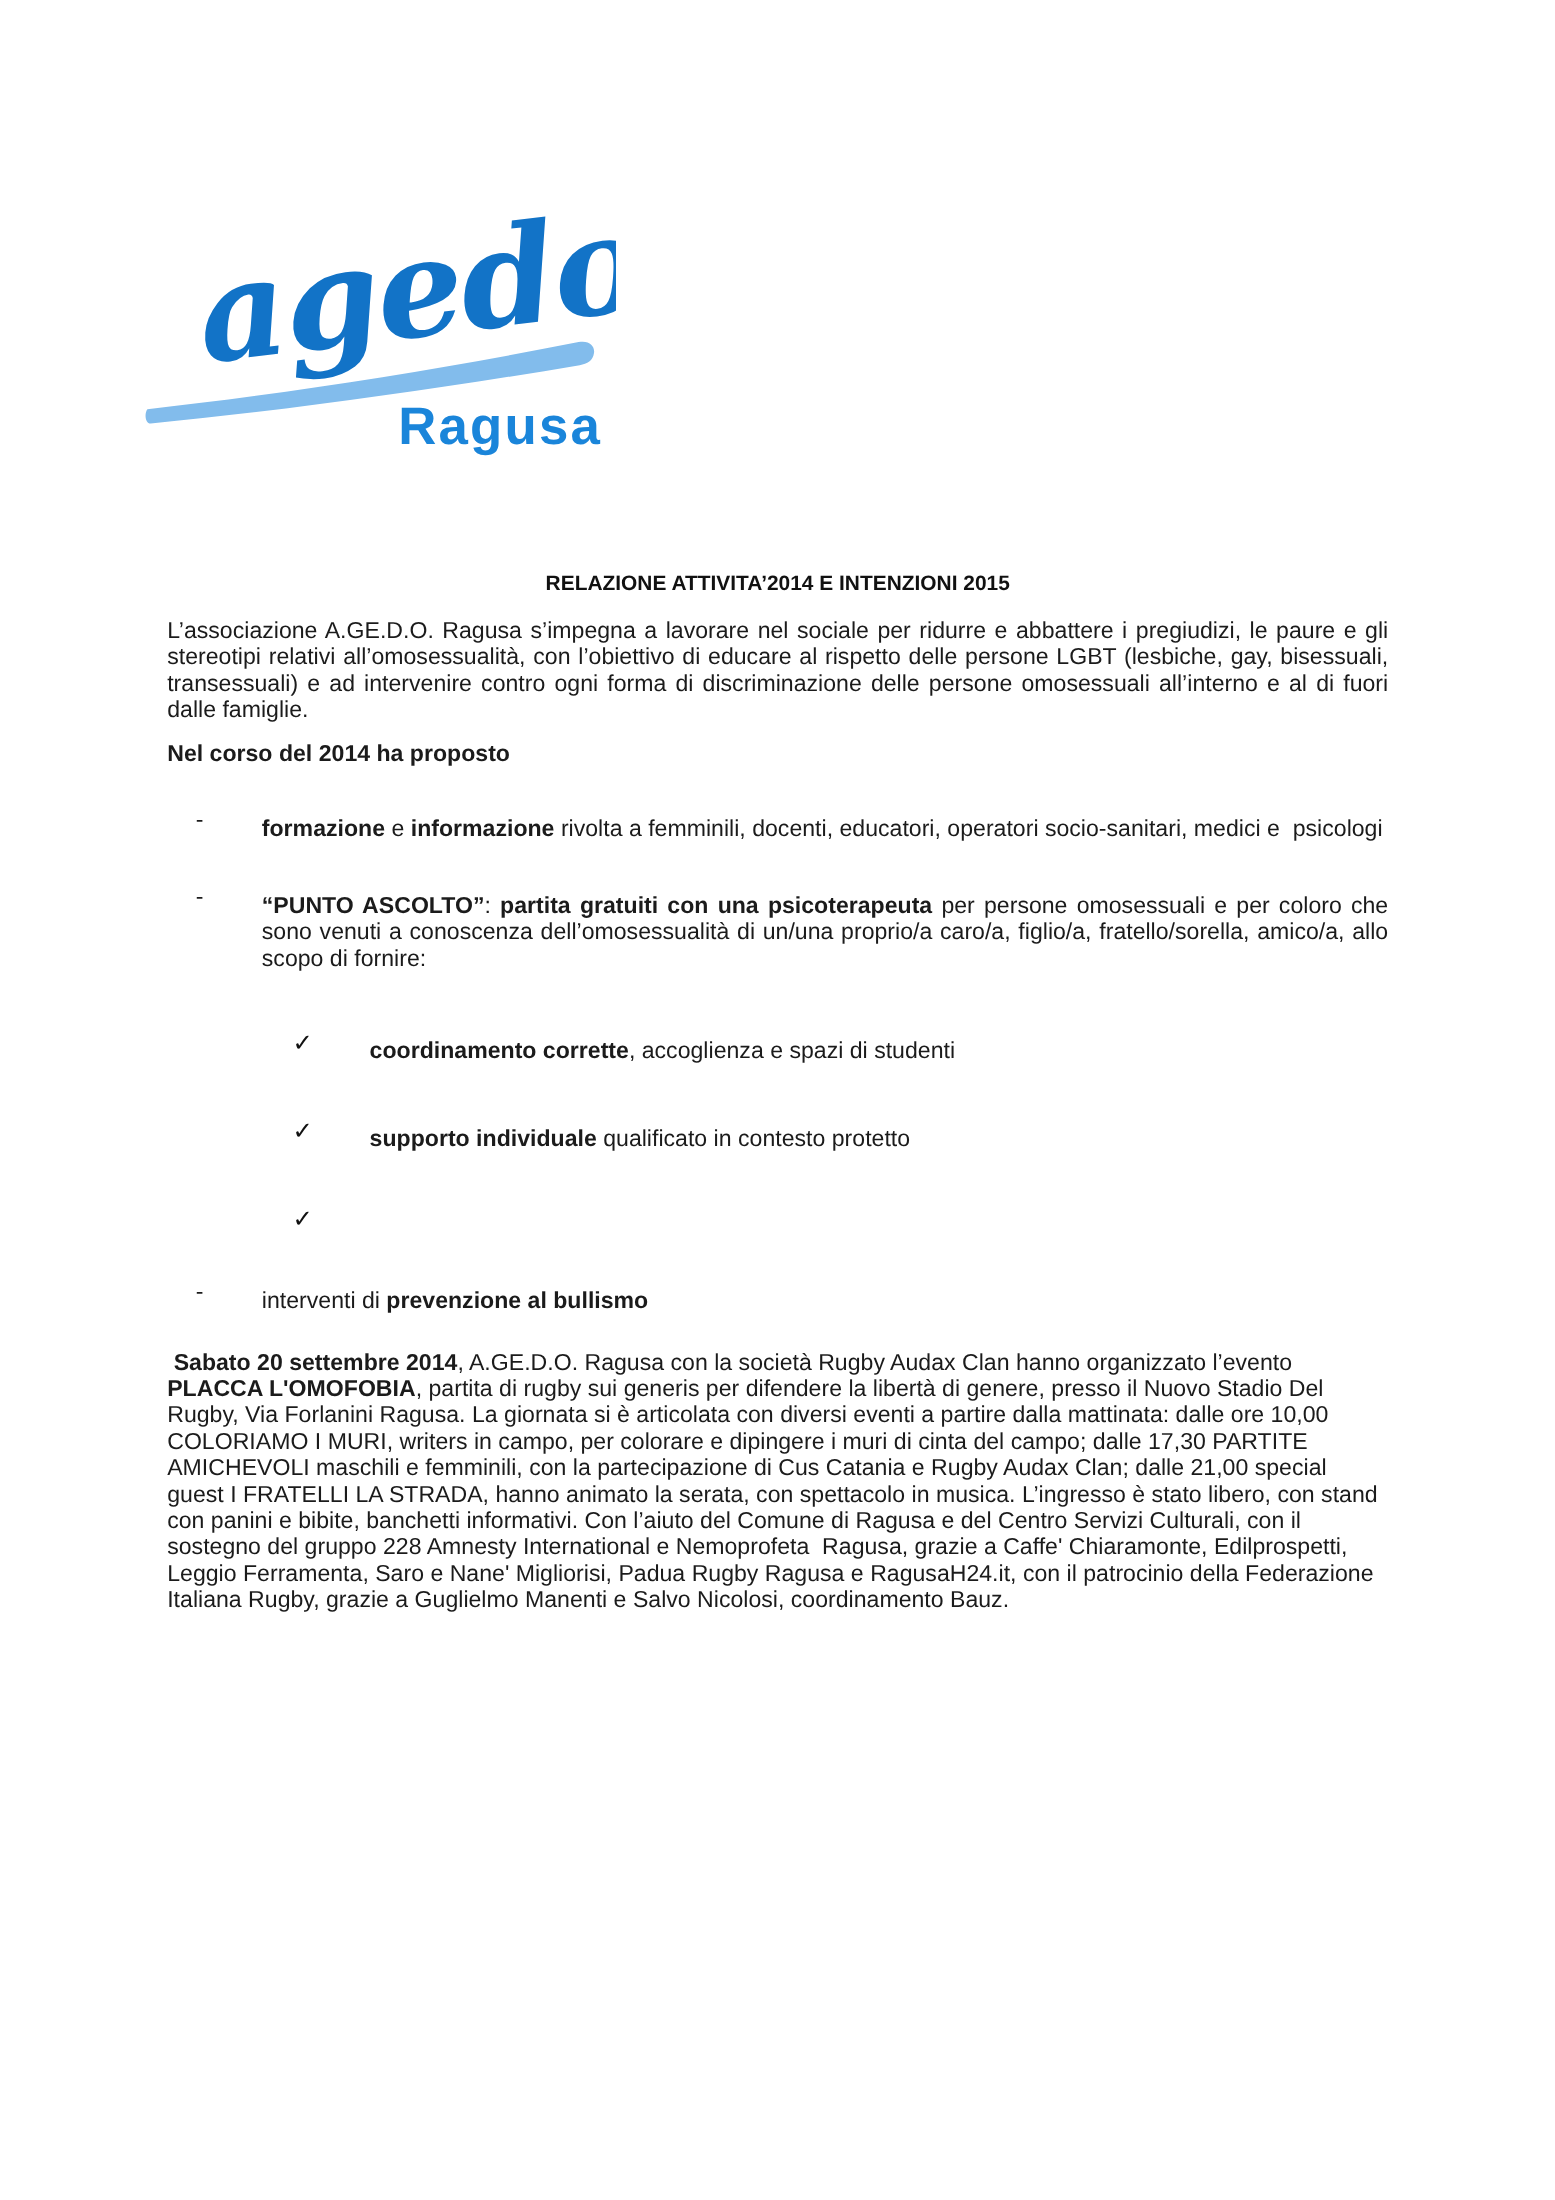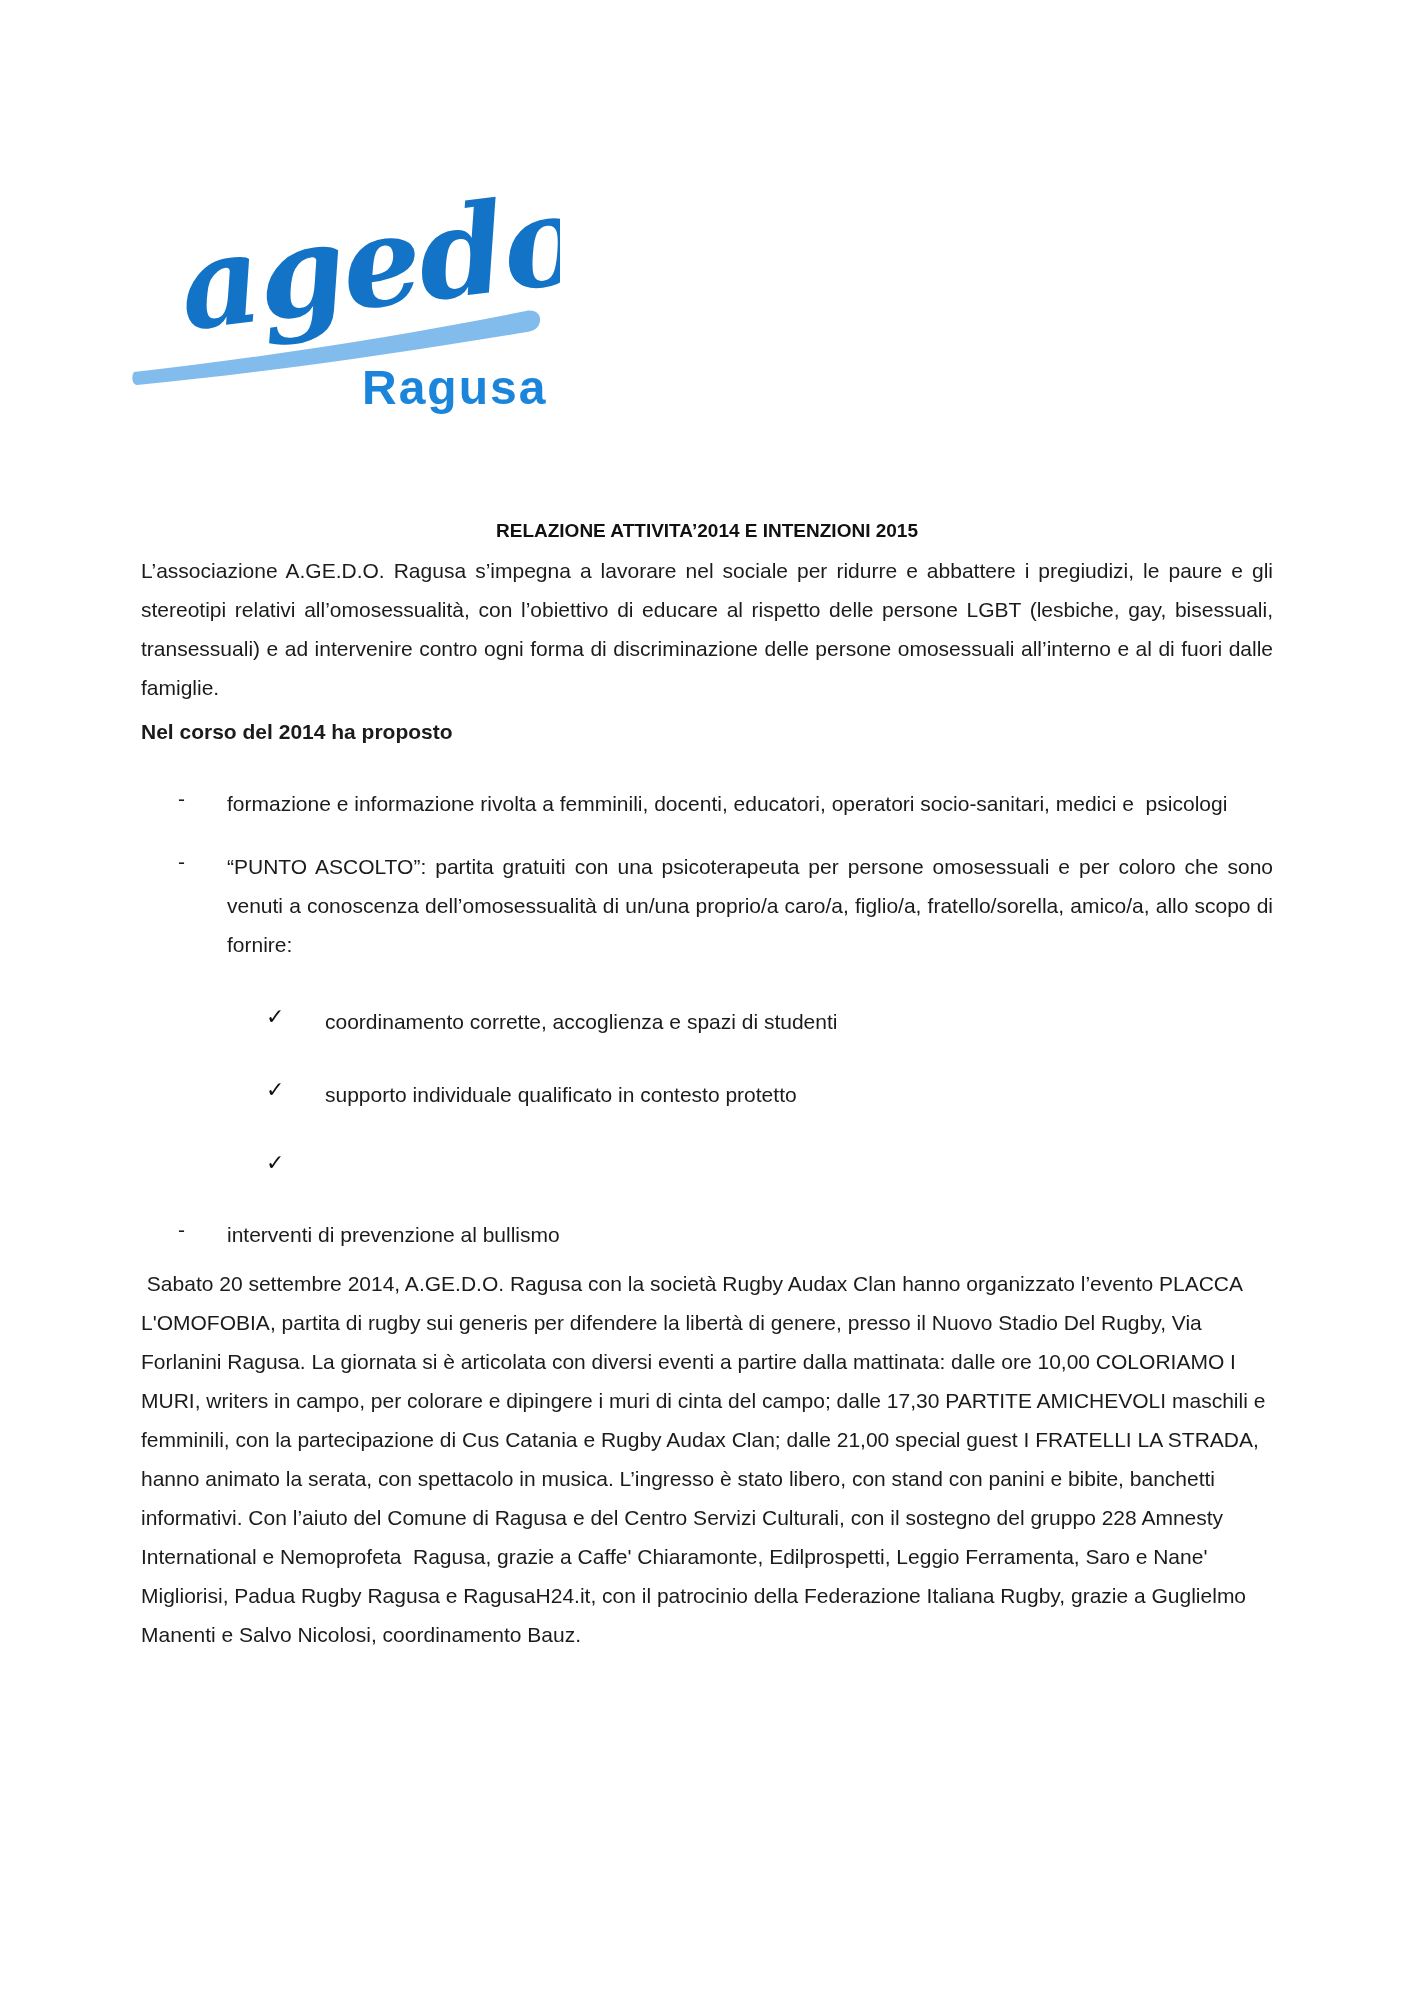--- a/index.html
+++ b/index.html
@@ -32,23 +32,23 @@
   }
   h1.title {
     margin: 96px 0 0 0;
     font-size: 19px;
     line-height: 30px;
     font-weight: bold;
     text-align: center;
     color: #111111;
   }
   p.body {
-    margin: 5px;
+    margin: 16px;
     font-size: 21px;
-    line-height: 39px;
+    line-height: 24px;
     white-space: pre-wrap;
   }
   .just { text-align: justify; }
   .intro { margin-top: 96px; }
   .lead  { margin-top: 44px; font-weight: bold; }
   .item { display: flex; align-items: flex-start; }
   .item p.body { flex: 1 1 auto; }
   .dash-item  { margin-top: 28px; }
   .dash-item.second { margin-top: 14px; }
   .check-item { margin-top: 24px; }
@@ -56,21 +56,21 @@
   .bull-item { margin-top: 28px; }
   .dash-marker {
     flex: 0 0 86px; width: 86px; box-sizing: border-box;
     padding-left: 42px; font-size: 21px; line-height: 39px;
   }
   .check-marker {
     flex: 0 0 184px; width: 184px; box-sizing: border-box;
     padding-left: 130px; font-size: 22px; line-height: 39px; color: #111111;
   }
   .event { margin-top: 21px; }
-  b { font-weight: normal; }
+  b { font-weight: bold; }
 </style>
 </head>
 <body>
 
 <div class="page">
 
   <div class="logo">
     <svg width="430" height="260" viewBox="0 0 430 260">
       <path d="M 4 212 C 130 198 270 176 396 151 C 406 149 411 155 410 161 C 409 168 404 171 397 172 C 272 193 132 213 7 225 C 2 225 1 216 4 212 Z" fill="#82bcec"></path>
       <text class="brand-word" x="52" y="150" transform="rotate(-7 215 130)" fill="#1273c7">agedo</text>

